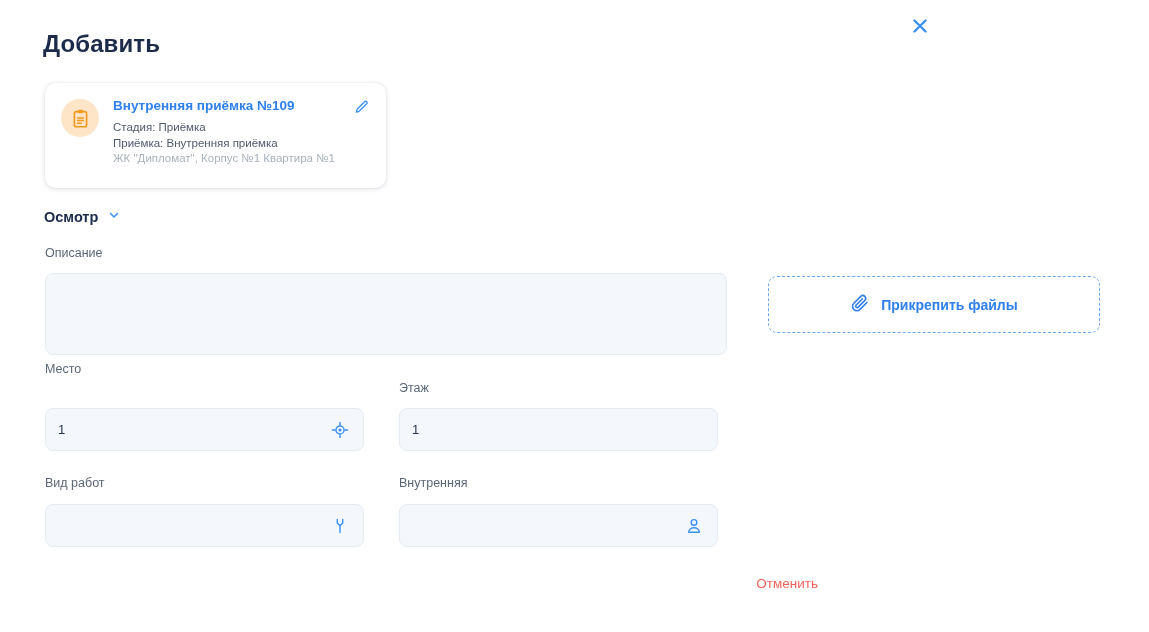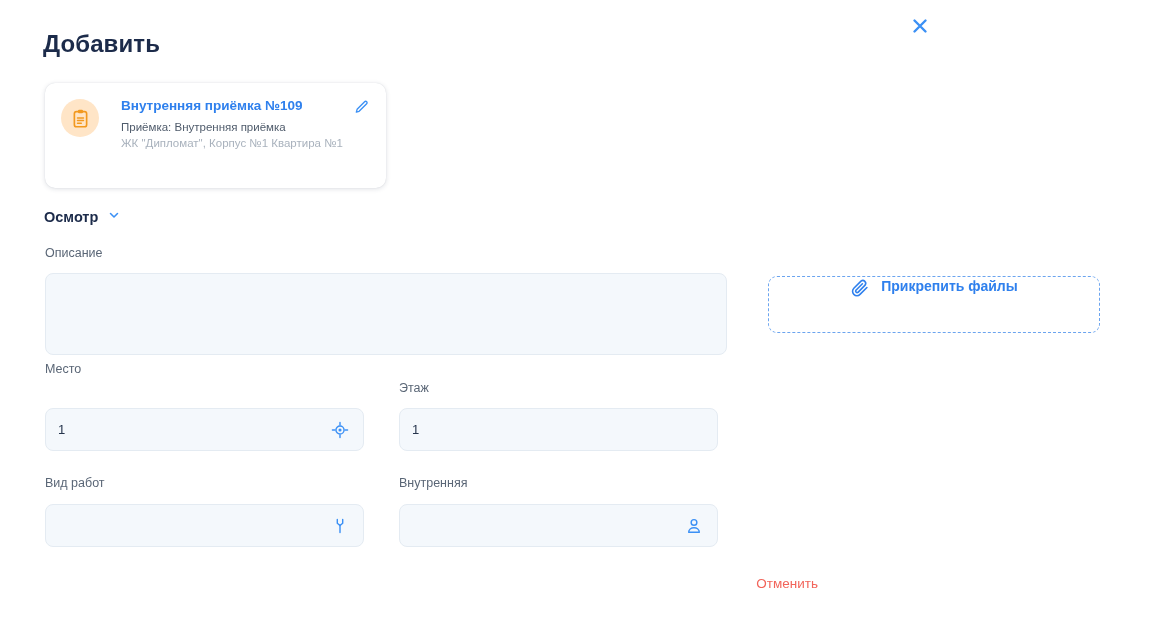--- a/index.html
+++ b/index.html
@@ -56,21 +56,20 @@
     left: 45px;
     top: 83px;
     width: 341px;
     height: 105px;
     background: #ffffff;
     border-radius: 10px;
     box-shadow: 0 1px 5px rgba(28, 43, 74, .14), 0 0 1px rgba(28,43,74,.16);
     padding: 14px 14px 12px 16px;
     display: flex;
     align-items: flex-start;
-    gap: 8px;
   }
   .task-icon-wrap {
     width: 38px;
     height: 38px;
     min-width: 38px;
     border-radius: 50%;
     background: #ffe5c7;
     display: flex;
     align-items: center;
     justify-content: center;
@@ -180,20 +179,21 @@
   .attach-btn {
     position: absolute;
     left: 768px;
     top: 276px;
     width: 332px;
     height: 57px;
     border: 1px dashed #6ba4ef;
     border-radius: 9px;
     background: #ffffff;
     display: flex;
+    align-items: center;
     justify-content: center;
     gap: 11px;
     cursor: pointer;
   }
   .attach-label {
     font-size: 14px;
     font-weight: bold;
     color: #2f80ed;
   }
 
@@ -244,20 +244,21 @@
   <div class="task-card">
     <span class="task-icon-wrap">
       <svg width="21" height="21" viewBox="0 0 24 24" fill="none">
         <rect x="5" y="4.2" width="14" height="17.2" rx="2.4" stroke="#f2991f" stroke-width="1.9"></rect>
         <rect x="9.1" y="2.1" width="5.8" height="3.9" rx="1.4" fill="#f2991f"></rect>
         <path d="M8.6 11.4h6.8 M8.6 14.4h6.8 M8.6 17.3h4.3" stroke="#f2991f" stroke-width="1.7" stroke-linecap="round"></path>
       </svg>
     </span>
     <div class="task-body">
       <div class="task-title">Внутренняя приёмка №109</div>
+      <div class="task-line">Стадия: Приёмка</div>
       <div class="task-line">Приёмка: Внутренняя приёмка</div>
       <div class="task-line muted">ЖК "Дипломат", Корпус №1  Квартира №1</div>
     </div>
     <button class="edit-btn">
       <span>
         <svg width="17" height="17" viewBox="0 0 24 24" fill="none">
           <path d="M16.4 3.8a2 2 0 0 1 2.9 2.9L8.6 17.4l-3.9 1.1 1.1-3.9L16.4 3.8z" stroke="#3b90f5" stroke-width="1.9" stroke-linejoin="round"></path>
         </svg>
       </span>
     </button>

